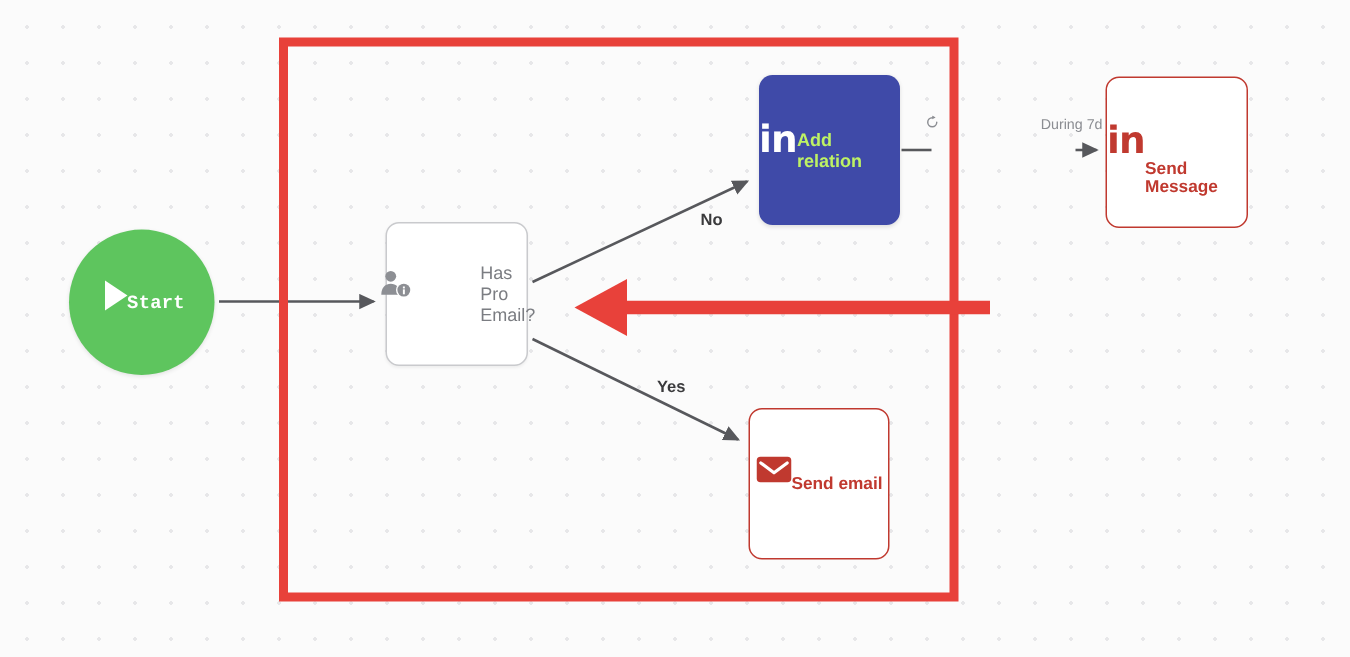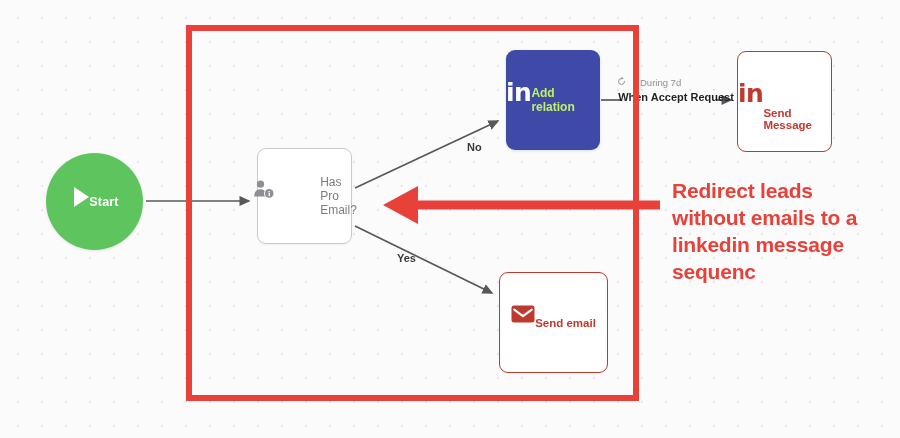--- a/index.html
+++ b/index.html
@@ -40,20 +40,21 @@
   }
 
   .start-node {
     left: 46px;
     top: 153px;
     width: 97px;
     height: 97px;
     border-radius: 50%;
     background: #5ec55e;
     box-shadow: 0 1px 3px rgba(0,0,0,0.10);
+    font-family: Liberation Mono, monospace;
   }
   .play-tri {
     width: 0; height: 0;
     border-left: 15px solid #ffffff;
     border-top: 10px solid transparent;
     border-bottom: 10px solid transparent;
     margin-bottom: 9px;
     margin-left: 4px;
   }
   .start-label {
@@ -129,21 +130,21 @@
   .sendmsg-label {
     color: #c0392f;
     font-size: 11.5px;
     font-weight: bold;
     margin-top: 34px;
   }
 
   .sendmail-node {
     left: 499px;
     top: 272px;
-    width: 109px;
+    width: 94px;
     height: 101px;
     background: #ffffff;
     border: 1.6px solid #c0392f;
     border-radius: 9px;
     align-items: center;
   }
   .mail-icon { margin-bottom: 14px; }
   .sendmail-label {
     color: #c0392f;
     font-size: 11.5px;
@@ -151,34 +152,34 @@
   }
 
   
   .edge-label {
     position: absolute;
     font-size: 11px;
     font-weight: bold;
     color: #3a3a3c;
   }
   #label-no  { left: 419px; top: 141px; margin-left: 48px; }
-  #label-yes { left: 397px; top: 252px; }
+  #label-yes { left: 438px; top: 252px; }
 
   .accept-block {
     position: absolute;
     left: 617px;
     top: 77px;
     width: 118px;
     text-align: center;
     line-height: 1.25;
   }
   .during-row {
     display: flex;
     align-items: center;
-    justify-content: flex-start;
+    justify-content: space-between;
     gap: 14px;
     color: #8b8d92;
     font-size: 9.5px;
     font-weight: 500;
   }
   .accept-text {
     color: #1f2023;
     font-size: 11px;
     font-weight: bold;
     margin-top: 2px;
@@ -280,27 +281,25 @@
   <div class="accept-block">
     <div class="during-row">
       <span>
         <svg width="9" height="9" viewBox="0 0 12 12">
           <path d="M10 6 A4 4 0 1 1 6 2" fill="none" stroke="#8b8d92" stroke-width="1.3" stroke-linecap="round"></path>
           <path d="M6 0 L6 3.4 L9 1.7 Z" fill="#8b8d92"></path>
         </svg>
       </span>
       <span>During 7d</span>
     </div>
-    <div class="accept-text">When Accept Request</div>
   </div>
 
   <div id="annot-rect"></div>
 
   <svg id="annot-svg" viewBox="0 0 900 438">
     <g>
       <line x1="660" y1="205" x2="412" y2="205" stroke="#e8413a" stroke-width="9"></line>
       <path d="M383 205 L418 186 L418 224 Z" fill="#e8413a"></path>
     </g>
   </svg>
 
-  <div id="annot-text">Redirect leads without emails to a linkedin message sequenc</div>
 
 </div>
 
 </body></html>

